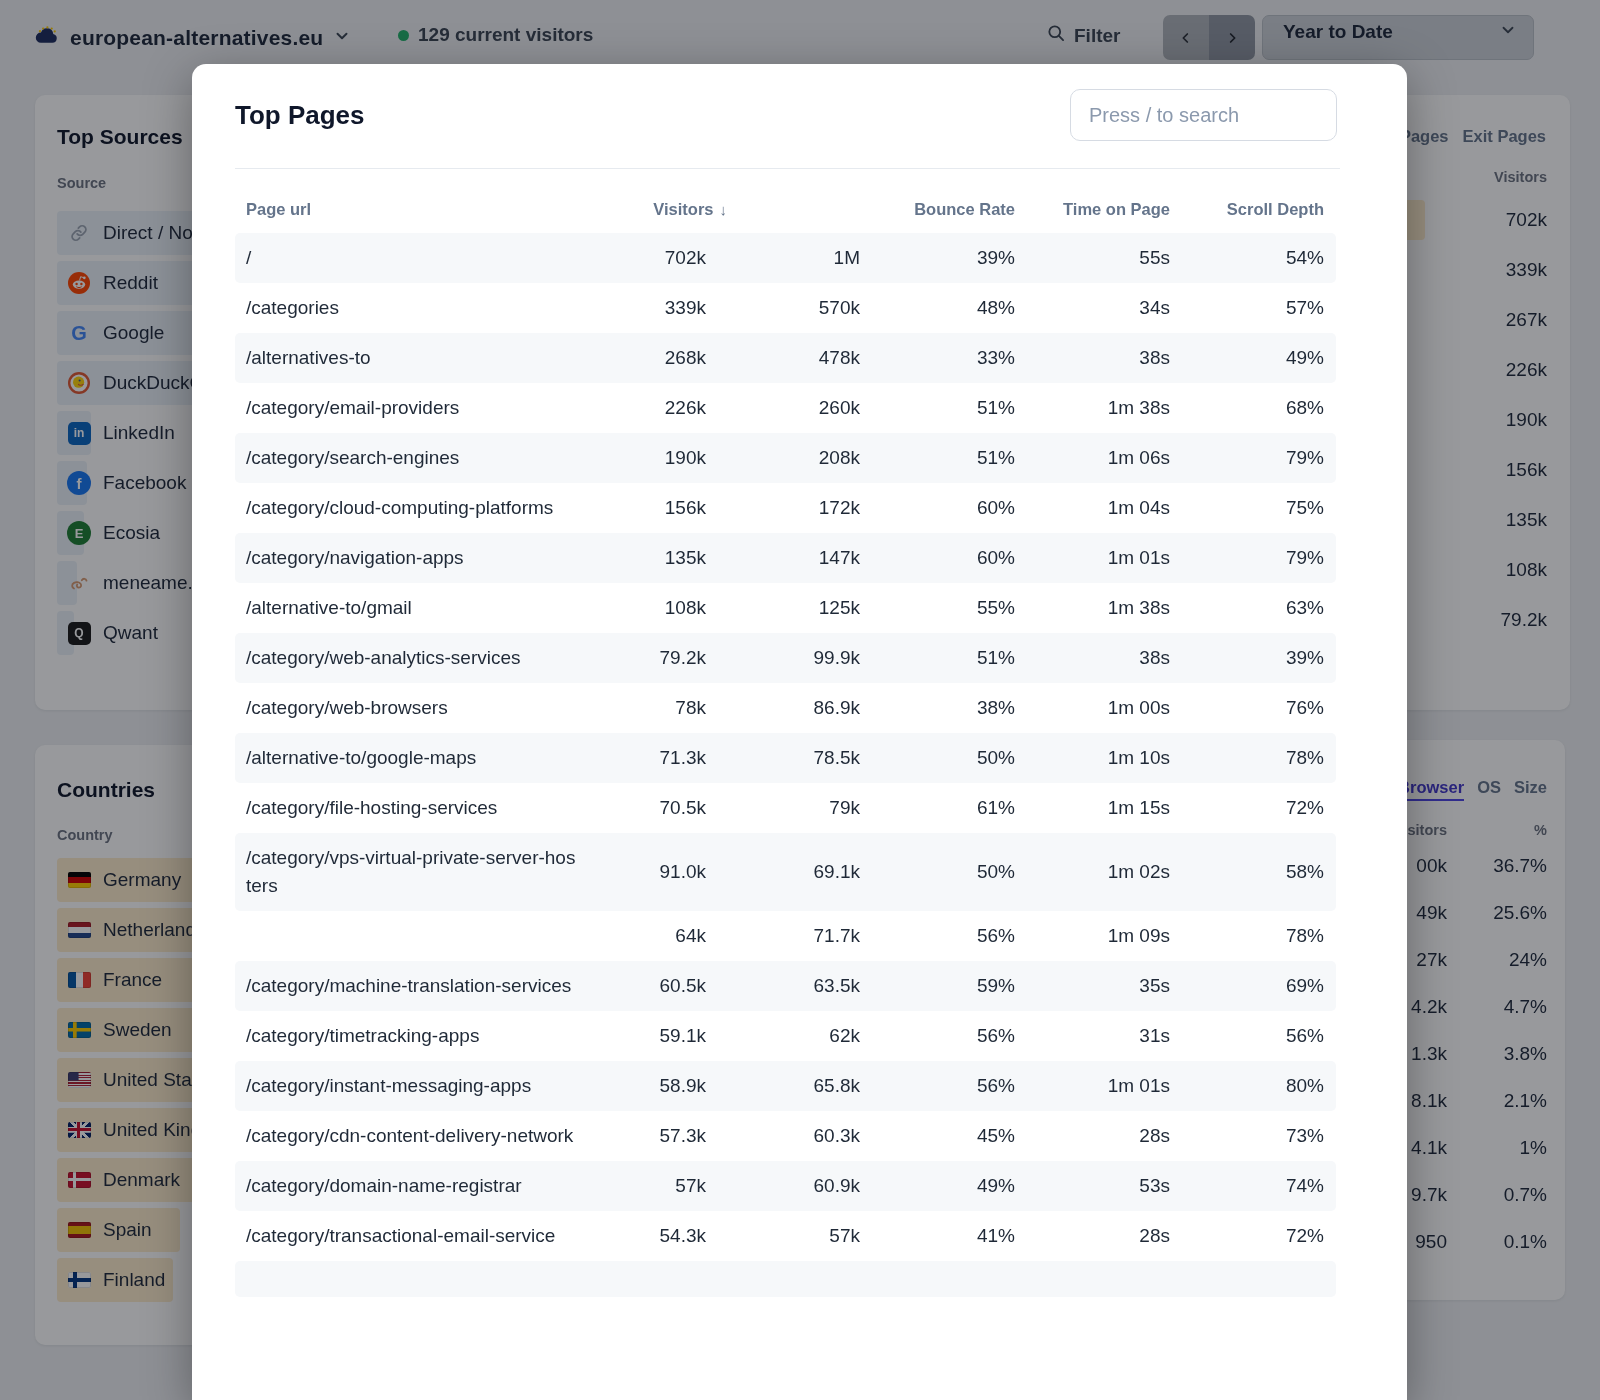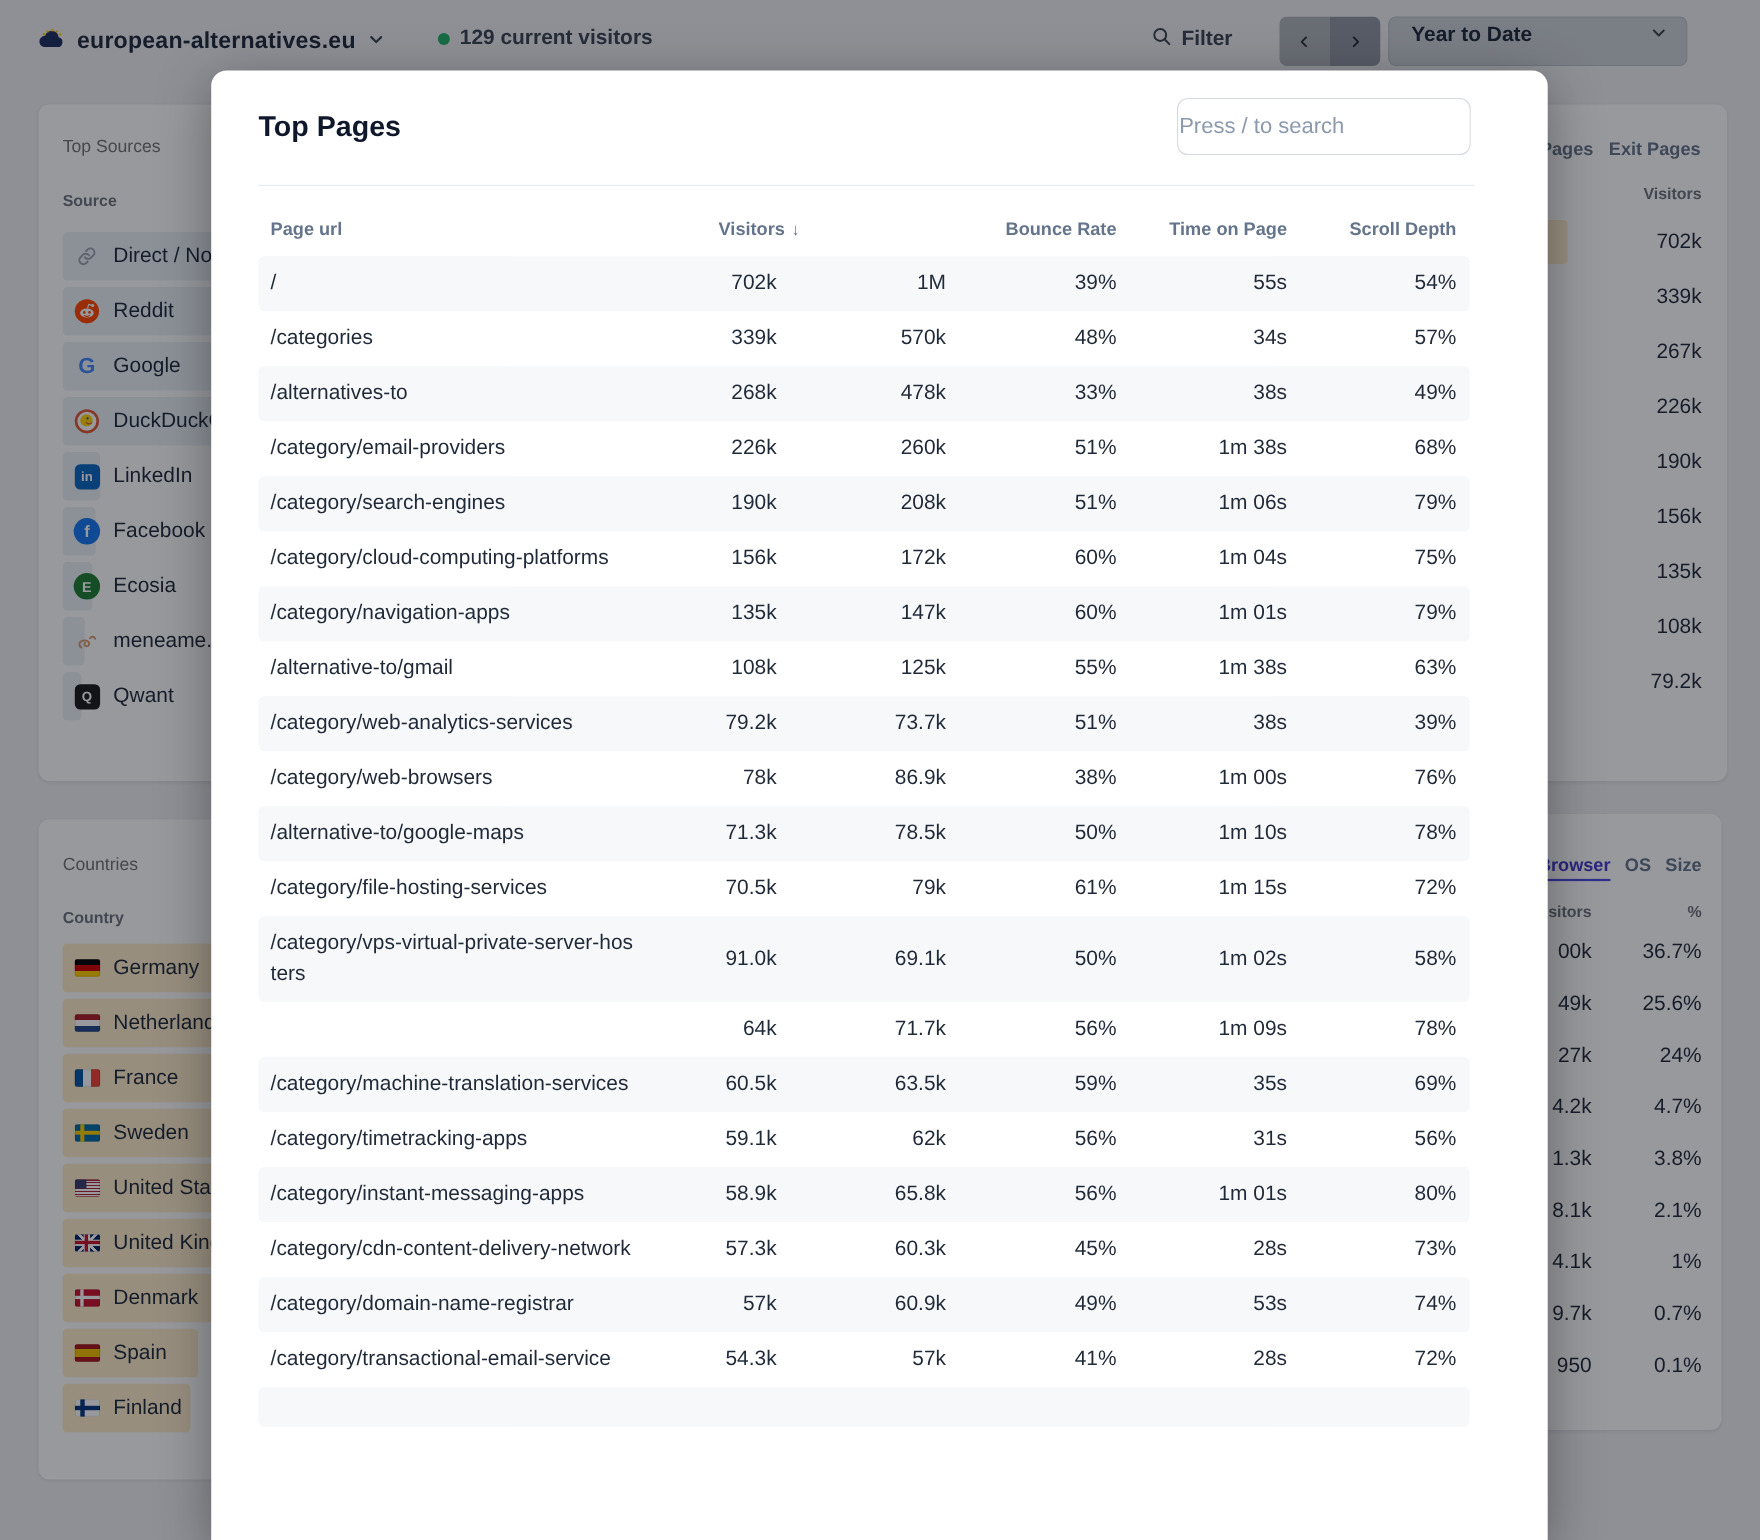--- a/index.html
+++ b/index.html
@@ -20,21 +20,21 @@
   .navbtn.next{background:#8f97a2;}
   .datebox{position:absolute;left:1262px;top:15px;width:272px;height:45px;background:#ccd1d7;border:1px solid #b9bfc7;border-radius:7px;display:flex;align-items:center;justify-content:space-between;padding:0 16px 11px 20px;box-sizing:border-box;}
   .date-txt{font-size:19px;font-weight:600;color:#1e293b;}
 
   
   .card{position:absolute;background:#fff;border-radius:10px;box-shadow:0 1px 3px rgba(16,24,40,.08);}
   #card-sources{left:35px;top:95px;width:745px;height:615px;}
   #card-pages{left:820px;top:95px;width:750px;height:615px;}
   #card-countries{left:35px;top:745px;width:745px;height:600px;}
   #card-devices{left:820px;top:740px;width:745px;height:560px;}
-  .card-title{position:absolute;left:22px;top:30px;font-size:16px;font-weight:400;color:#737373;}
+  .card-title{position:absolute;left:22px;top:30px;font-size:21px;font-weight:700;color:#0f172a;}
   .card-col{position:absolute;left:22px;font-size:14.5px;font-weight:700;color:#6b7280;}
   .mini-list{position:absolute;left:22px;right:22px;}
   .mrow{position:relative;height:44px;margin-bottom:6px;display:flex;align-items:center;}
   .mbar{position:absolute;left:0;top:0;height:44px;border-radius:4px;background:#ebf1f8;}
   .mbar.warm{background:#fdeccb;}
   .mic{position:relative;margin-left:10px;width:24px;height:24px;display:inline-flex;align-items:center;justify-content:center;}
   .mlabel{position:relative;margin-left:12px;font-size:19px;color:#1e293b;}
   .cir{display:inline-flex;width:24px;height:24px;border-radius:50%;align-items:center;justify-content:center;color:#fff;font-size:13px;font-weight:700;}
   .sq{display:inline-flex;width:23px;height:23px;border-radius:5px;align-items:center;justify-content:center;color:#fff;font-size:12px;font-weight:700;text-align:center;}
   .gico{font-size:20px;font-weight:700;color:#4285F4;}
@@ -65,21 +65,21 @@
   .dhead .h-pct{position:absolute;right:18px;font-size:14.5px;font-weight:700;color:#6b7280;}
   #devices-rows{position:absolute;left:0;right:0;top:102px;}
   .drow{position:relative;height:47px;}
   .dvis{position:absolute;right:118px;top:50%;transform:translateY(-50%);font-size:19px;color:#1e293b;}
   .dpct{position:absolute;right:18px;top:50%;transform:translateY(-50%);font-size:19px;color:#1e293b;}
 
   
   #overlay{position:absolute;left:0;top:0;width:1600px;height:1400px;background:rgba(10,13,18,.42);z-index:10;}
   #modal{position:absolute;left:192px;top:64px;width:1215px;height:1336px;background:#fff;border-radius:14px 14px 0 0;box-shadow:0 12px 48px rgba(0,0,0,.35);z-index:20;overflow:hidden;}
   .m-title{position:absolute;left:43px;top:36px;font-size:26px;font-weight:700;color:#0f172a;}
-  .m-search{position:absolute;right:70px;top:25px;width:267px;height:52px;box-sizing:border-box;border:1.5px solid #d6dbe3;border-radius:10px;padding:0 1px;font-size:20px;color:#334155;outline:none;font-family:inherit;background:#fff;}
+  .m-search{position:absolute;right:70px;top:25px;width:267px;height:52px;box-sizing:border-box;border:1.5px solid #d6dbe3;border-radius:10px;padding:0 18px;font-size:20px;color:#334155;outline:none;font-family:inherit;background:#fff;}
   .m-search::placeholder{color:#8b99ad;}
   .m-divider{position:absolute;left:43px;right:67px;top:104px;height:1px;background:#e6eaef;}
   .thead{position:absolute;left:43px;top:120px;width:1101px;height:49px;}
   .th{position:absolute;top:50%;transform:translateY(-50%);font-size:16.5px;font-weight:600;color:#64748b;white-space:nowrap;}
   .th.url{left:11px;}
   .th.n1{right:609px;display:flex;gap:6px;align-items:center;}
   .th.n2{right:476px;margin-top:45px;}.th.n3{right:321px;}.th.n4{right:166px;}.th.n5{right:12px;}
   .sort{font-size:15px;color:#64748b;}
   #rows{position:absolute;left:43px;top:169px;width:1101px;}
   .trow{position:relative;box-sizing:border-box;min-height:50px;padding:11px 0;border-radius:5px;}
@@ -484,21 +484,21 @@
        <div class="turl">/alternative-to/gmail</div>
        <span class="tnum c1">108k</span>
        <span class="tnum c2">125k</span>
        <span class="tnum c3">55%</span>
        <span class="tnum c4">1m 38s</span>
        <span class="tnum c5">63%</span>
      </div>
         <div class="trow">
        <div class="turl">/category/web-analytics-services</div>
        <span class="tnum c1">79.2k</span>
-       <span class="tnum c2">73.7k</span>
+       <span class="tnum c2">99.9k</span>
        <span class="tnum c3">51%</span>
        <span class="tnum c4">38s</span>
        <span class="tnum c5">39%</span>
      </div>
         <div class="trow">
        <div class="turl">/category/web-browsers</div>
        <span class="tnum c1">78k</span>
        <span class="tnum c2">86.9k</span>
        <span class="tnum c3">38%</span>
        <span class="tnum c4">1m 00s</span>

